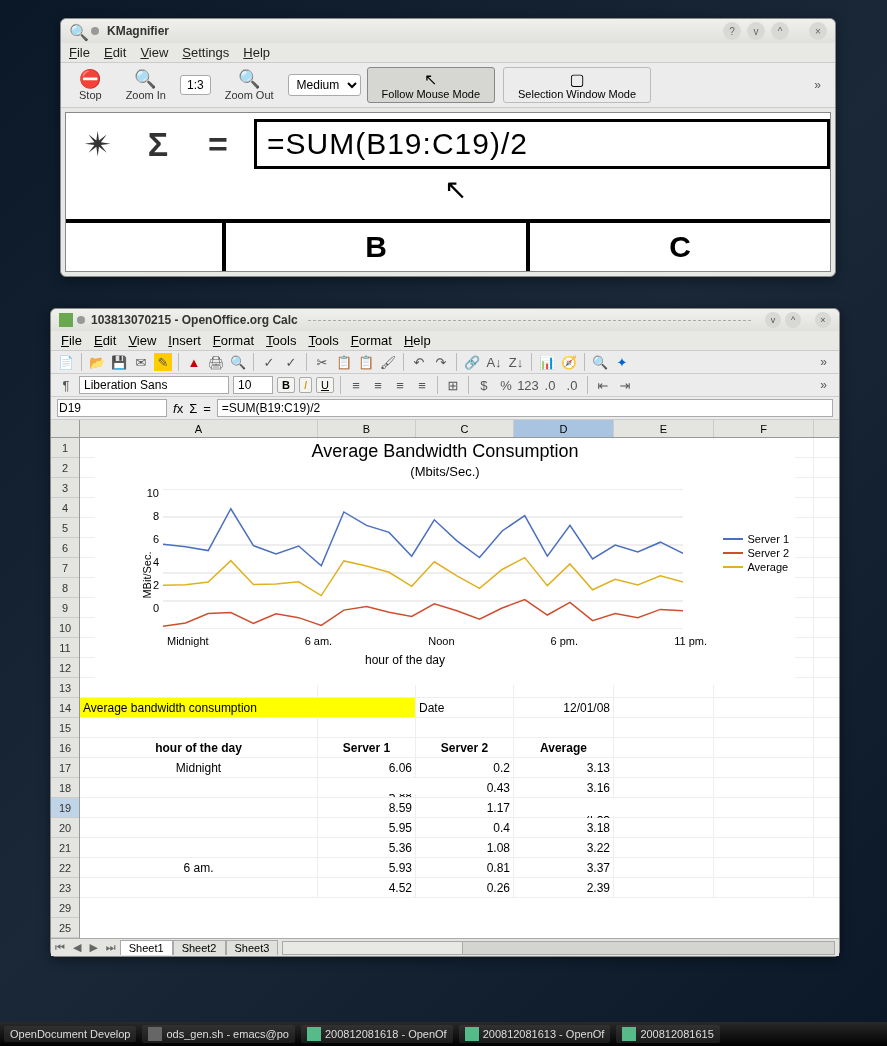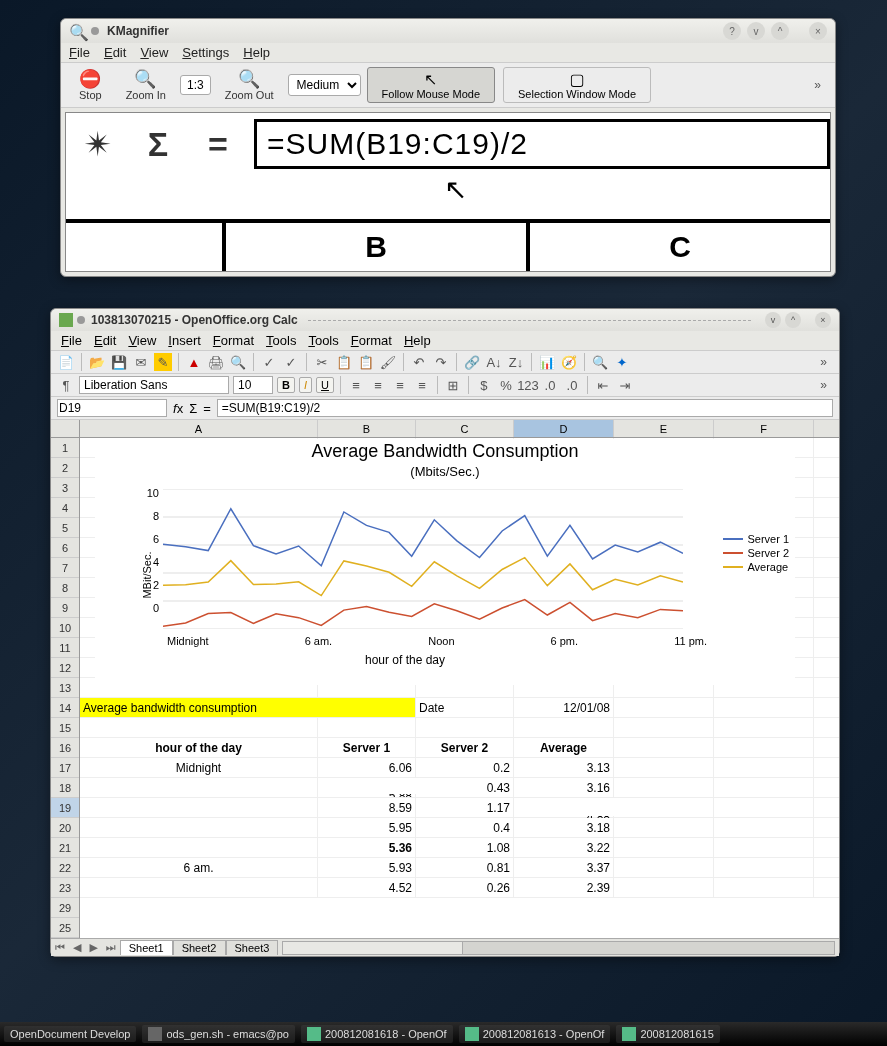--- a/index.html
+++ b/index.html
@@ -503,21 +503,21 @@
           <div class="grid-row">
             <div class="cell" style="width: 238px;"></div>
             <div class="cell r" style="width: 98px;">5.95</div>
             <div class="cell r" style="width: 98px;">0.4</div>
             <div class="cell r" style="width: 100px;">3.18</div>
             <div class="cell" style="width: 100px;"></div>
             <div class="cell" style="width: 100px;"></div>
           </div>
           <div class="grid-row">
             <div class="cell" style="width: 238px;"></div>
-            <div class="cell r" style="width: 98px; font-weight: bold;">5.36</div>
+            <div class="cell r" style="width: 98px;">5.36</div>
             <div class="cell r" style="width: 98px;">1.08</div>
             <div class="cell r" style="width: 100px;">3.22</div>
             <div class="cell" style="width: 100px;"></div>
             <div class="cell" style="width: 100px;"></div>
           </div>
           <div class="grid-row">
             <div class="cell c" style="width: 238px;">6 am.</div>
             <div class="cell r" style="width: 98px;">5.93</div>
             <div class="cell r" style="width: 98px;">0.81</div>
             <div class="cell r" style="width: 100px;">3.37</div>

